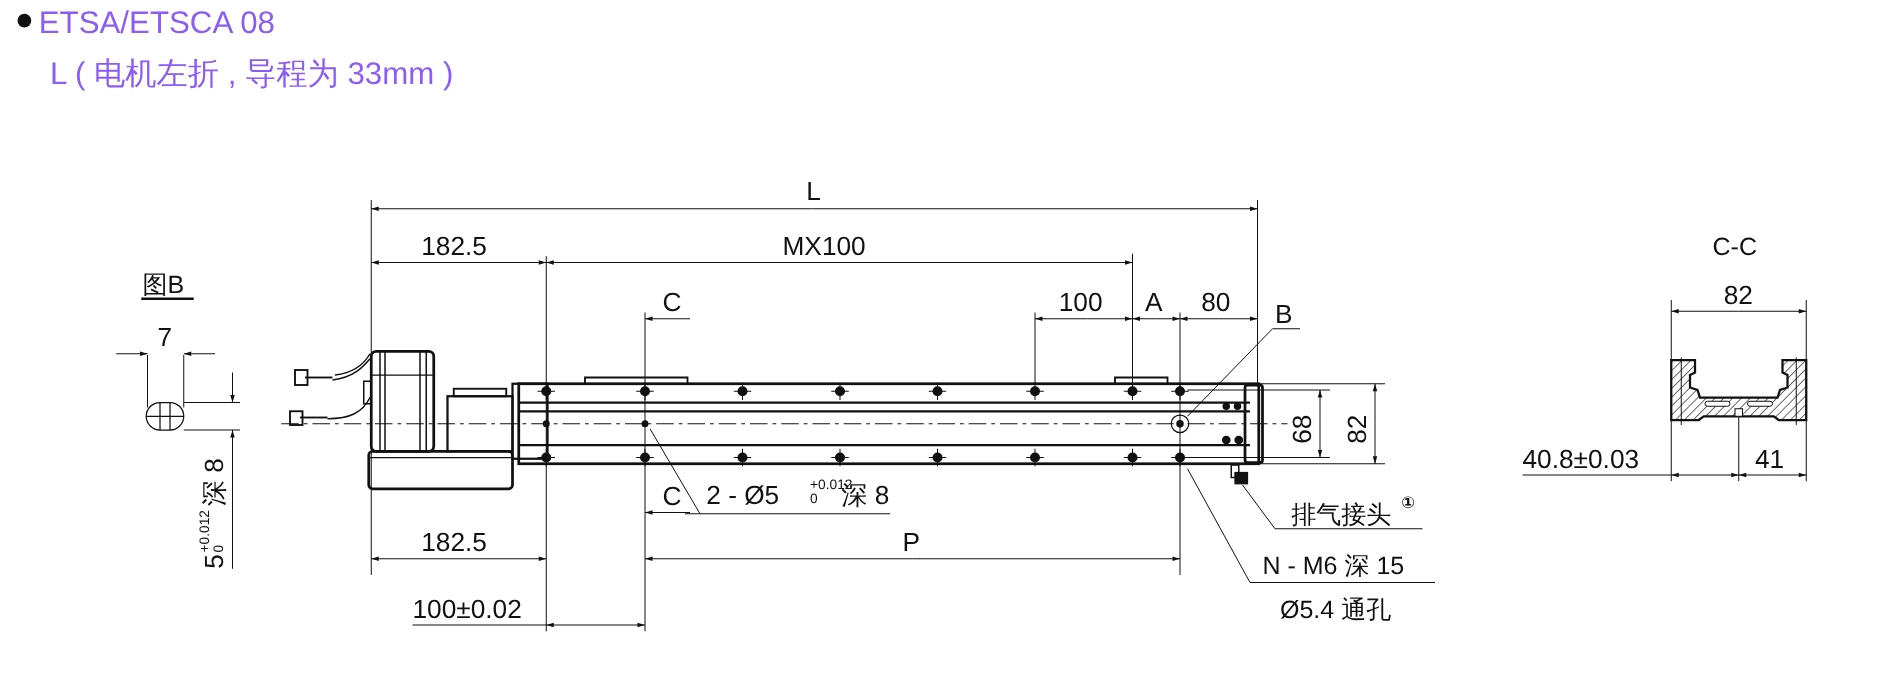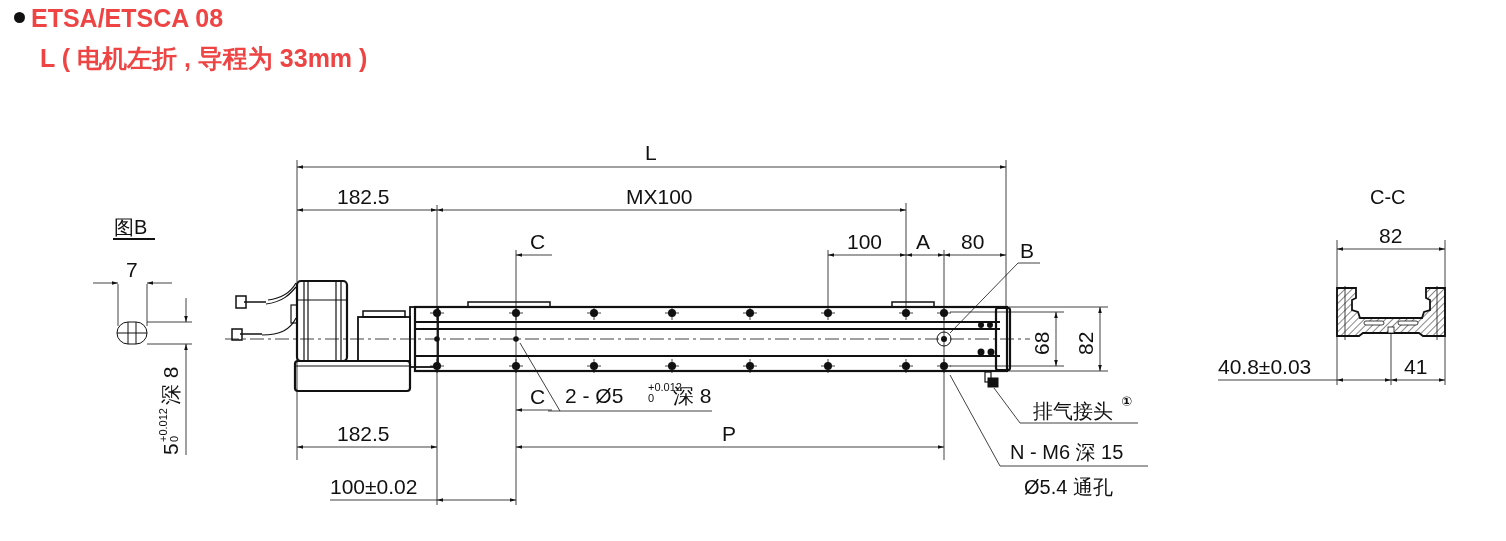--- a/index.html
+++ b/index.html
@@ -1,17 +1,17 @@
 <!DOCTYPE html>
 <html><head>
 <meta charset="utf-8">
 <style>
   html, body { margin: 0; padding: 0; background: #ffffff; }
   body { width: 1506px; height: 541px; position: relative; overflow: hidden; font-family: "Liberation Sans", "DejaVu Sans", sans-serif; color: #111; }
-  .title { position: absolute; left: 14px; font-weight: bold; font-size: 25px; color: #ef4444; white-space: nowrap; }
+  .title { position: absolute; left: 14px; font-weight: normal; font-size: 25px; color: #8b5cf6; white-space: nowrap; }
   .title1 { top: 4px; }
   .title2 { top: 42px; left: 40px; text-align: right; }
   .bullet { display: inline-block; width: 11px; height: 11px; background: #111; border-radius: 50%; margin-right: 6px; vertical-align: middle; position: relative; top: -3px; }
   svg { position: absolute; left: 0; top: 0; }
   svg text { font-family: "Liberation Sans", "DejaVu Sans", sans-serif; fill: #111; }
   .dim { font-size: 21px; }
   .lbl { font-size: 20px; }
 </style>
 </head>
 <body>

